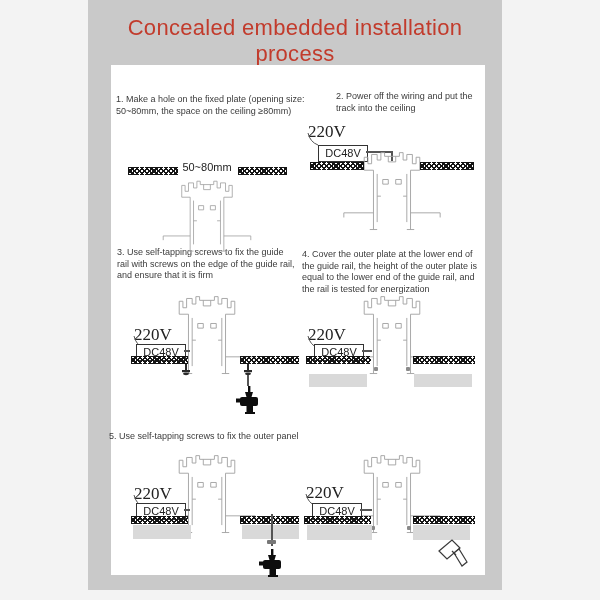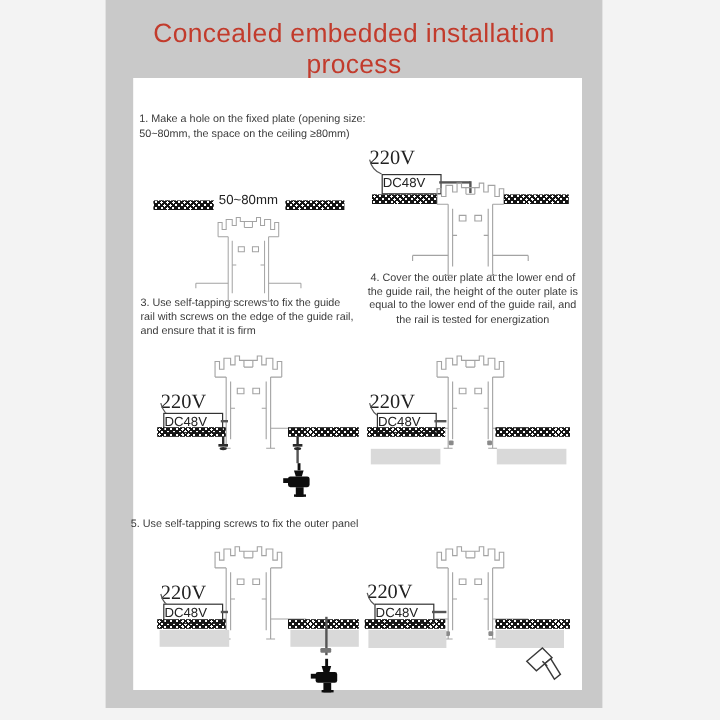--- a/index.html
+++ b/index.html
@@ -9,21 +9,21 @@
   .title{position:absolute;left:88px;top:15px;width:414px;text-align:center;font-size:22px;letter-spacing:.3px;color:#c23b2c;}
   .panel{position:absolute;left:111px;top:65px;width:374px;height:510px;background:#ffffff;}
   .step{position:absolute;font-size:9px;line-height:1.28;color:#3b3b3b;}
   .note{position:absolute;font-size:9px;color:#cf5240;white-space:nowrap;}
   .hatch{position:absolute;height:8px;background:
     repeating-linear-gradient(45deg,#151515 0 1.6px,rgba(0,0,0,0) 1.6px 3.4px),
     repeating-linear-gradient(135deg,#151515 0 1.6px,rgba(0,0,0,0) 1.6px 3.4px);}
   .vlabel{position:absolute;font-size:17px;color:#222;font-family:Liberation Serif, serif;}
   .opening{position:absolute;font-size:11px;color:#222;text-align:center;}
   .dcbox{position:absolute;width:48px;height:15px;border:1.4px solid #333;background:#fff;
-    font-size:11px;color:#222;text-align:left;line-height:15px;}
+    font-size:11px;color:#222;text-align:center;line-height:15px;}
   .hline{position:absolute;height:1.5px;background:#555;}
   .vline{position:absolute;width:1.5px;background:#555;}
   .plate{position:absolute;background:#d9d9d9;}
   .mark{position:absolute;width:4px;height:4px;background:#8a8a8a;border-radius:1px;}
   .collar{position:absolute;width:9px;height:4px;background:#777;border-radius:1px;}
   svg{position:absolute;overflow:visible;}
 </style>
 </head>
 <body>
 
@@ -60,22 +60,23 @@
       </g>
       <path id="leader" d="M2 0 Q4 9 12 12" fill="none" stroke="#555" stroke-width="1"></path>
     </defs>
   </svg>
 
   <div class="poster"></div>
   <div class="title">Concealed embedded installation process</div>
   <div class="panel"></div>
 
   <div class="step" style="left:116px;top:94px;width:192px;">1. Make a hole on the fixed plate (opening size: 50~80mm, the space on the ceiling ≥80mm)</div>
+  <div class="step" style="left:336px;top:91px;width:152px;">2. Power off the wiring and put the track into the ceiling</div>
   <div class="step" style="left:117px;top:247px;width:180px;">3. Use self-tapping screws to fix the guide rail with screws on the edge of the guide rail, and ensure that it is firm</div>
-  <div class="step" style="left:302px;top:226px;width:184px;text-align:center;">4. Cover the outer plate at the lower end of the guide rail, the height of the outer plate is equal to the lower end of the guide rail, and the rail is tested for energization</div>
+  <div class="step" style="left:302px;top:249px;width:184px;">4. Cover the outer plate at the lower end of the guide rail, the height of the outer plate is equal to the lower end of the guide rail, and the rail is tested for energization</div>
   <div class="step" style="left:109px;top:431px;width:220px;white-space:nowrap;">5. Use self-tapping screws to fix the outer panel</div>
 
   <div>
     <div class="hatch" style="left:128px;top:167px;width:50px;"></div>
     <div class="opening" style="left:176px;top:161px;width:62px;">50~80mm</div>
     <div class="hatch" style="left:238px;top:167px;width:49px;"></div>
     <svg style="left:152px;top:177px;" width="110" height="80" viewBox="0 0 120 95">
         <use href="#track"></use>
       </svg>
   </div>

